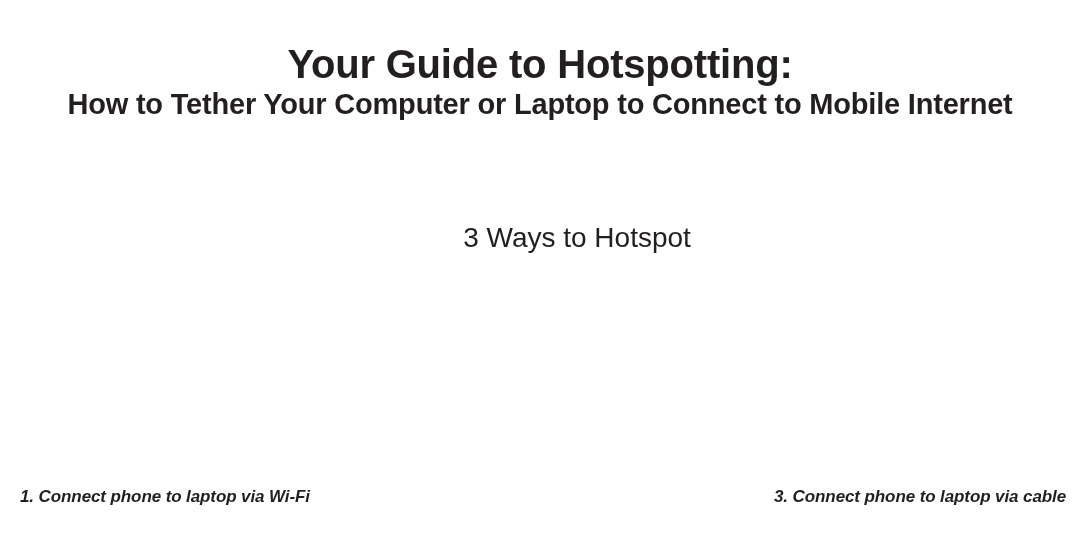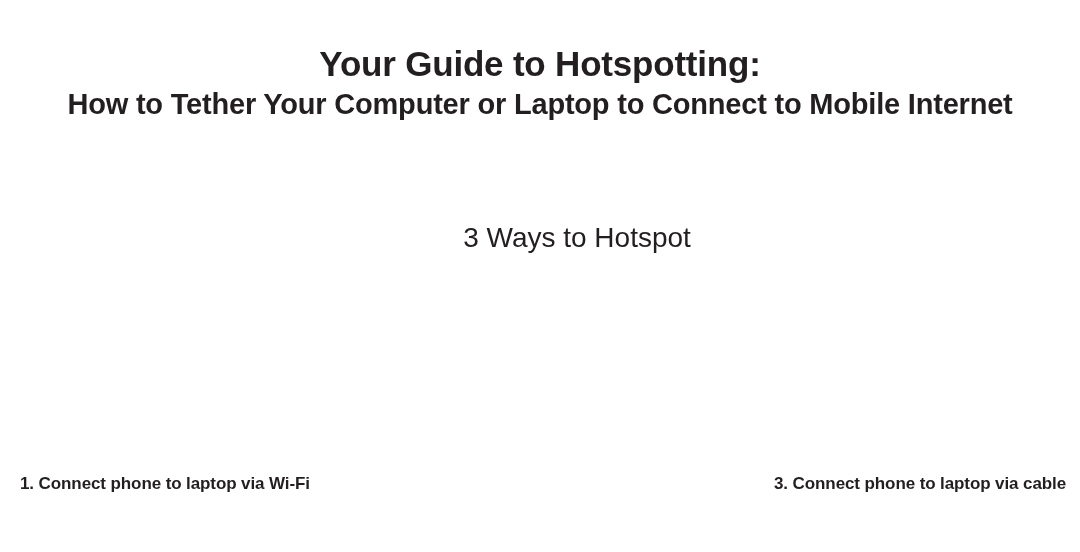--- a/index.html
+++ b/index.html
@@ -26,21 +26,21 @@
     left: 0;
     width: 1080px;
     text-align: center;
   }
   .title-line {
     font-weight: bold;
     color: #231f20;
     letter-spacing: -0.2px;
   }
   .title-line-1 {
-    font-size: 35px;
+    font-size: 40px;
     line-height: 40px;
   }
   .title-line-2 {
     font-size: 29px;
     line-height: 40px;
   }
   .subtitle {
     position: absolute;
     top: 222px;
     left: 0;
@@ -50,24 +50,25 @@
     font-weight: normal;
     color: #231f20;
     padding-left: 48px;
   }
   .subtitle span {
     display: inline-block;
     transform: translateX(-11px);
   }
   .captions {
     position: absolute;
-    top: 474px;
+    top: 487px;
     left: 0;
     width: 872px;
     height: 30px;
+    font-style: italic;
   }
   .caption {
     position: absolute;
     font-size: 17px;
     font-weight: bold;
     color: #231f20;
     white-space: nowrap;
     letter-spacing: -0.1px;
   }
   .caption-1 { left: 20px;  top: 0; }

